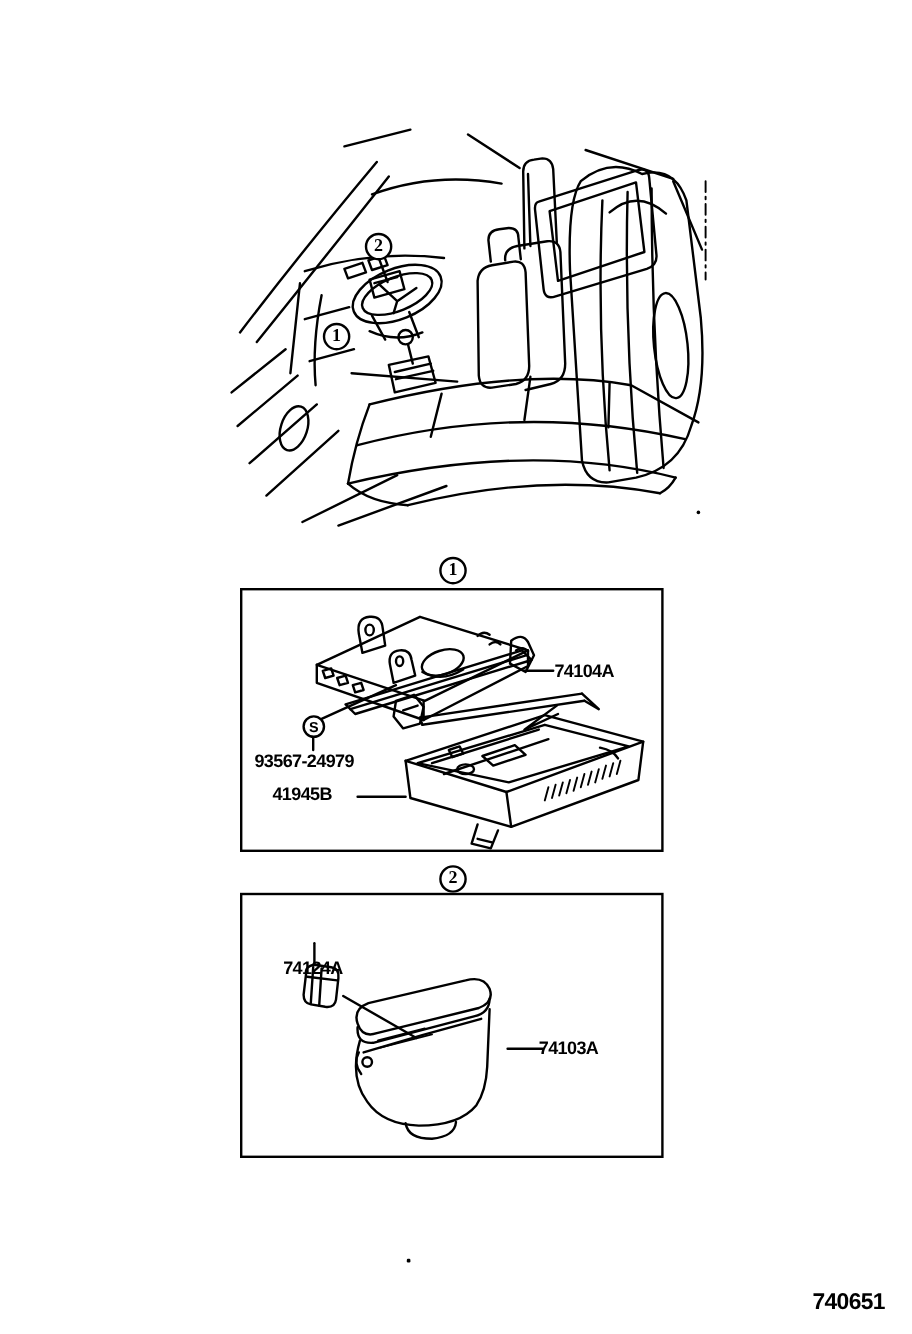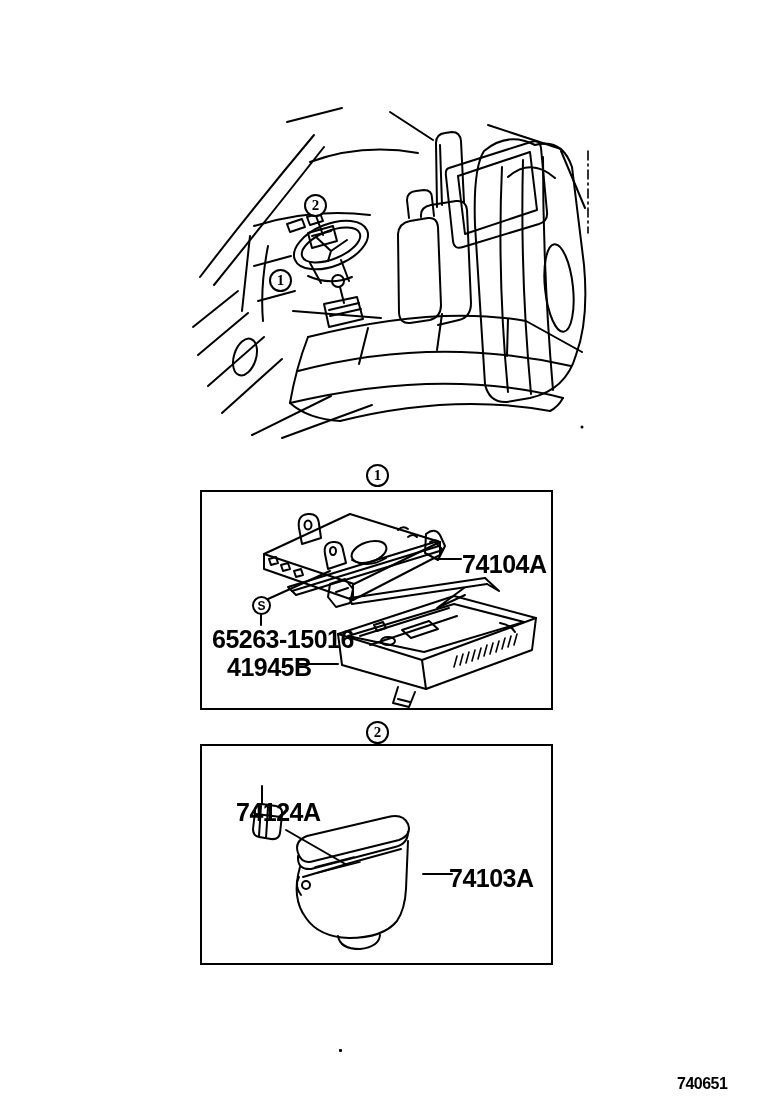--- a/index.html
+++ b/index.html
@@ -2,30 +2,30 @@
 <html><head>
 <meta charset="utf-8">
 <style>
   html,body{margin:0;padding:0;background:#fff;}
   .page{position:relative;width:760px;height:1112px;background:#fff;overflow:hidden;
         font-family:"Liberation Sans",sans-serif;color:#000;}
   svg{position:absolute;overflow:visible;}
   svg .ln{stroke:#000;stroke-width:2;fill:none;stroke-linecap:round;stroke-linejoin:round;}
   svg .thin{stroke-width:1.6;}
   .frame{position:absolute;border:2px solid #000;background:#fff;}
-  .part-label{position:absolute;font-weight:bold;font-size:25px;line-height:1;
+  .part-label{position:absolute;font-weight:bold;font-size:15px;line-height:1;
               letter-spacing:-0.5px;white-space:nowrap;}
   .callout{position:absolute;width:23px;height:23px;box-sizing:border-box;
            border:2px solid #000;border-radius:50%;display:flex;align-items:center;
            justify-content:center;font-family:"Liberation Serif",serif;
            font-weight:bold;font-size:15px;line-height:1;background:#fff;}
   .screw{position:absolute;width:19px;height:19px;box-sizing:border-box;
          border:2px solid #000;border-radius:50%;display:flex;align-items:center;
          justify-content:center;font-weight:bold;font-size:12px;line-height:1;background:#fff;}
-  .page-code{position:absolute;top:1075px;left:677px;font-weight:bold;font-size:16px;
+  .page-code{position:absolute;top:1075px;left:677px;font-weight:bold;font-size:19px;
              letter-spacing:-0.5px;}
   .speck{position:absolute;width:3px;height:3px;background:#000;border-radius:1px;}
 </style>
 </head>
 <body>
 
 <div class="page">
 
   <svg style="left:190px;top:105px" width="410" height="335" viewBox="0 0 410 335">
     <g class="ln">
@@ -158,21 +158,21 @@
       <path d="M158,144 L247,116 M168,153 L255,124"></path>
       <path d="M200,138 l27,-9 l9,8 l-27,9 Z"></path>
       <ellipse cx="186" cy="149" rx="7" ry="4"></ellipse>
       <path d="M172,133 l9,-3 l3,6 l-9,3 Z"></path>
       <path d="M298,131 q11,2 15,9"></path>
     </g>
   </svg>
 
   <div class="part-label" style="left:462px;top:552px">74104A</div>
   <div class="screw" style="left:252px;top:596px">S</div>
-  <div class="part-label" style="left:212px;top:627px">65263-15016</div>
+  <div class="part-label" style="left:212px;top:627px">93567-24979</div>
   <div class="part-label" style="left:227px;top:655px">41945B</div>
 
   <div class="callout" style="left:366px;top:721px">2</div>
 
   <div class="frame" style="left:200px;top:744px;width:349px;height:217px"></div>
 
   <svg style="left:202px;top:746px" width="349" height="217" viewBox="0 0 349 217">
     <g class="ln">
 
       <path d="M53,66 q-1,-7 7,-8 l14,2 q7,1 6,9 l-2,18 q-1,7 -9,6 l-12,-2 q-6,-1 -6,-8 Z"></path>

